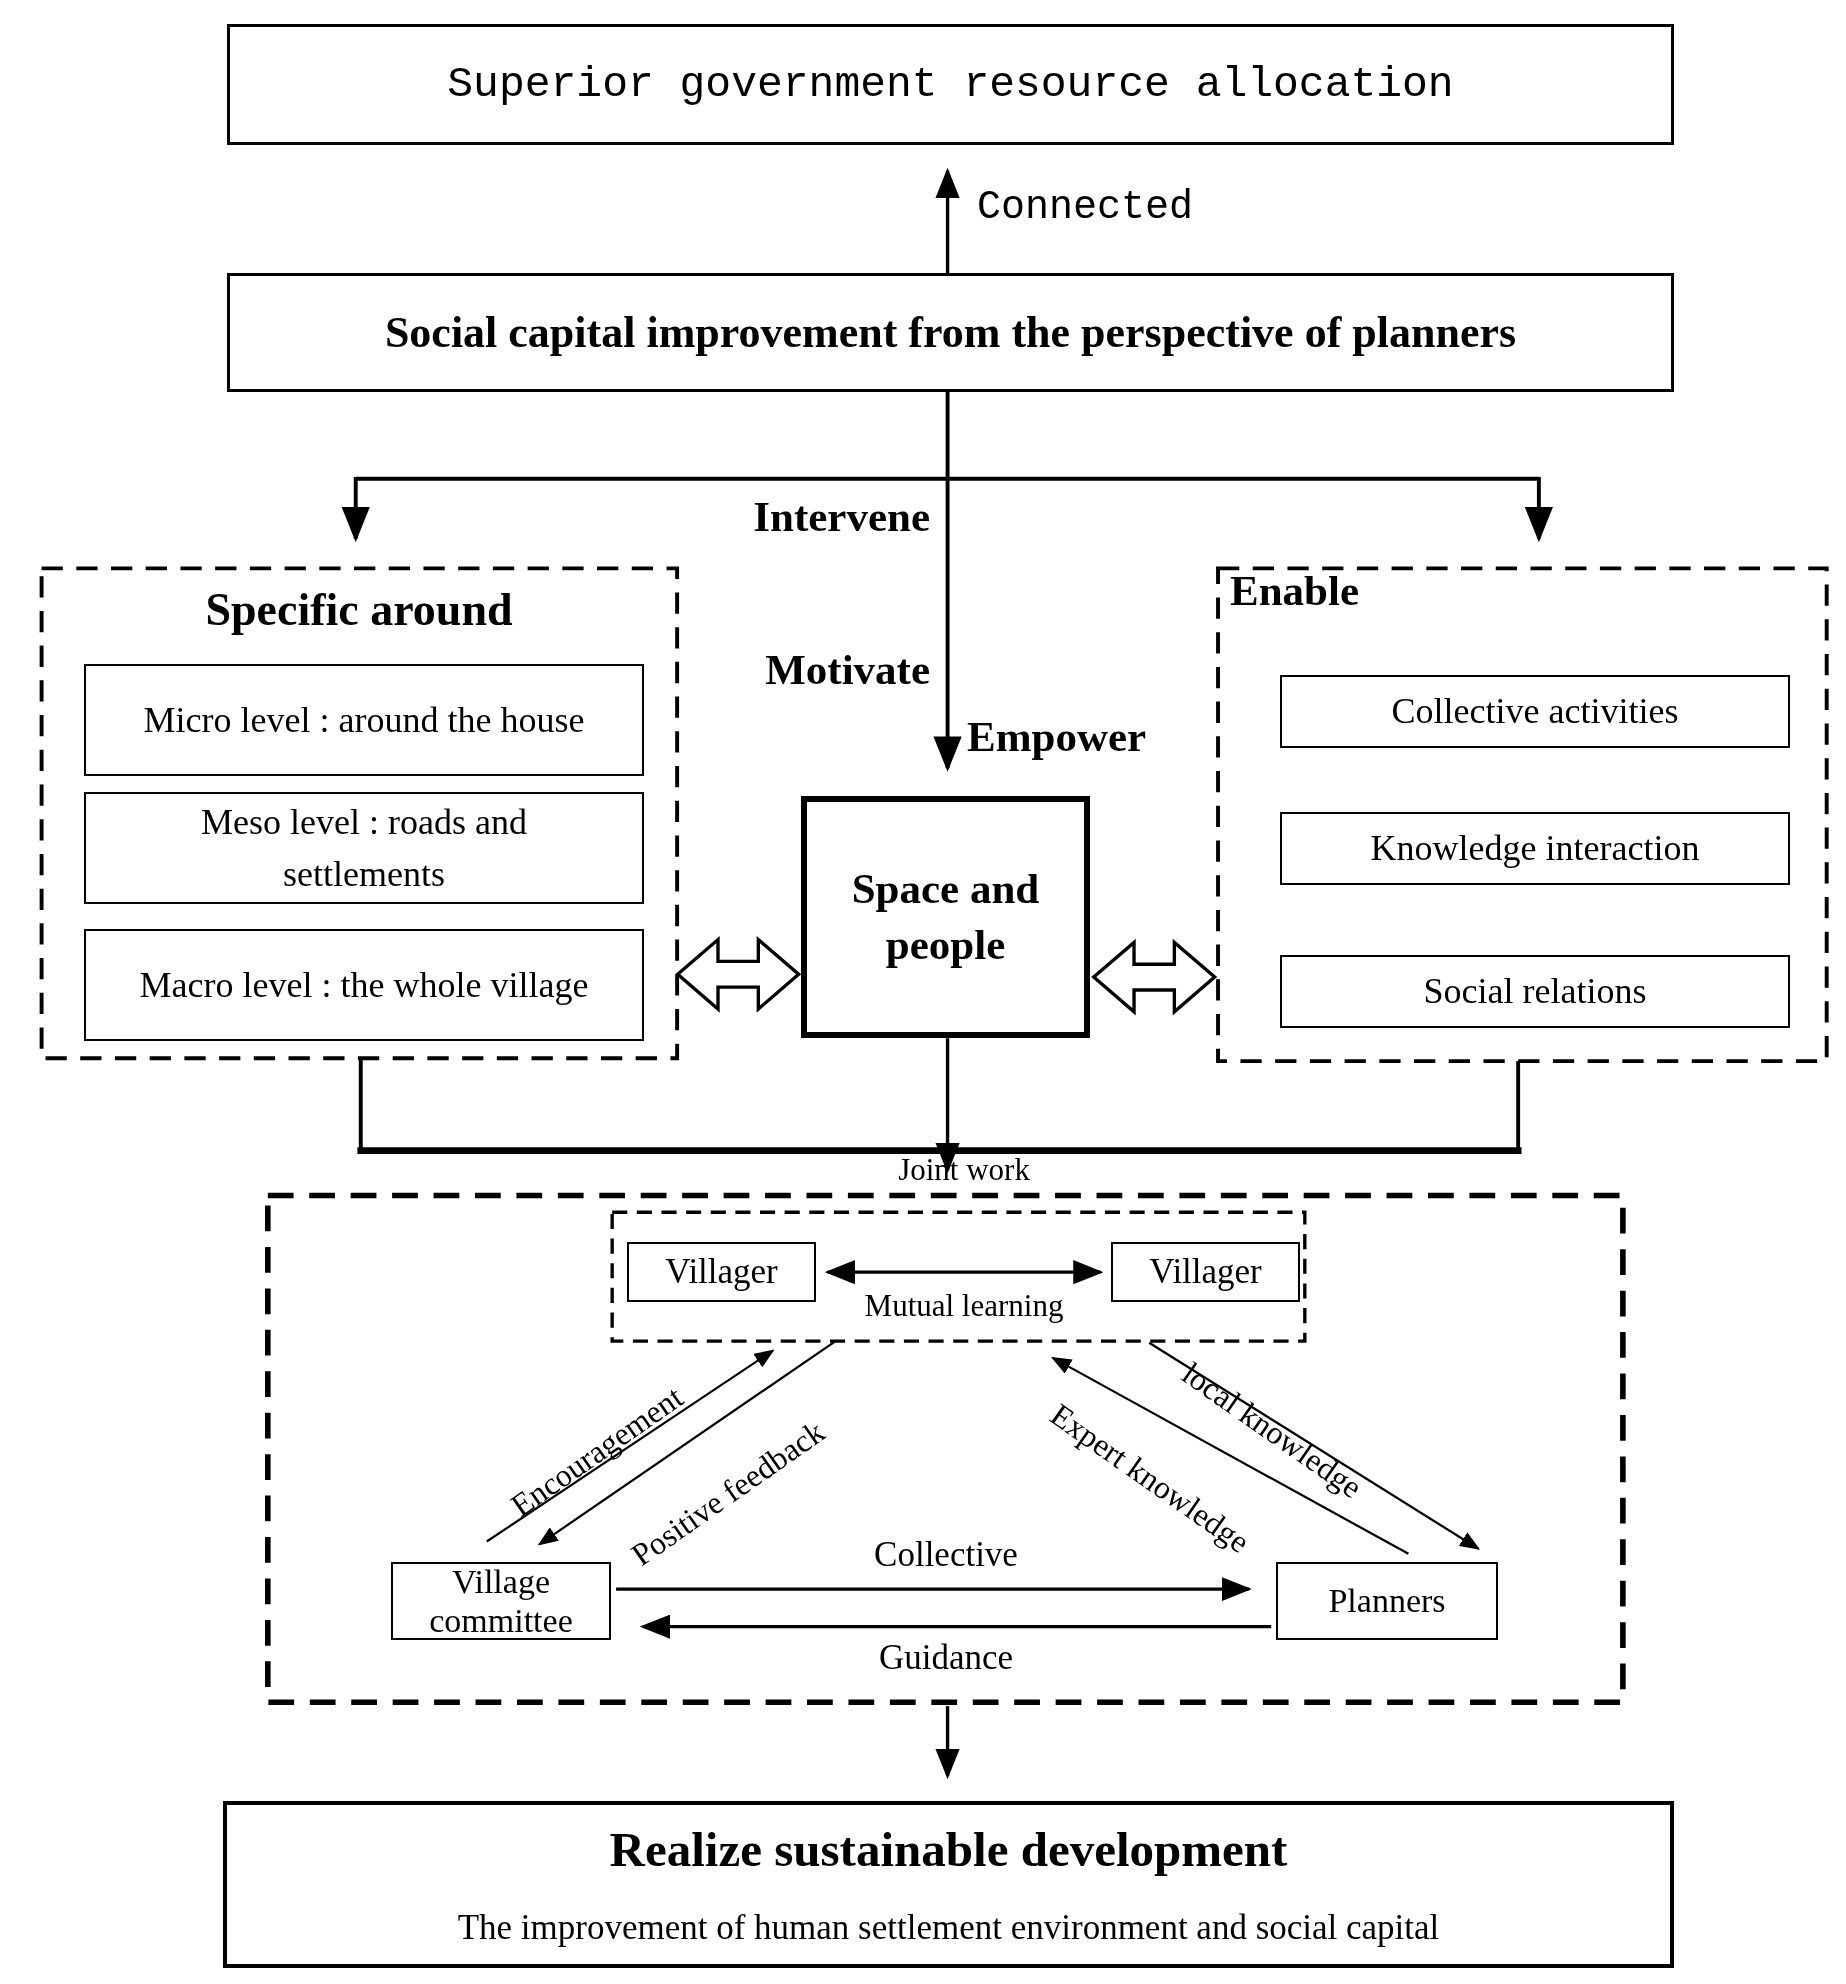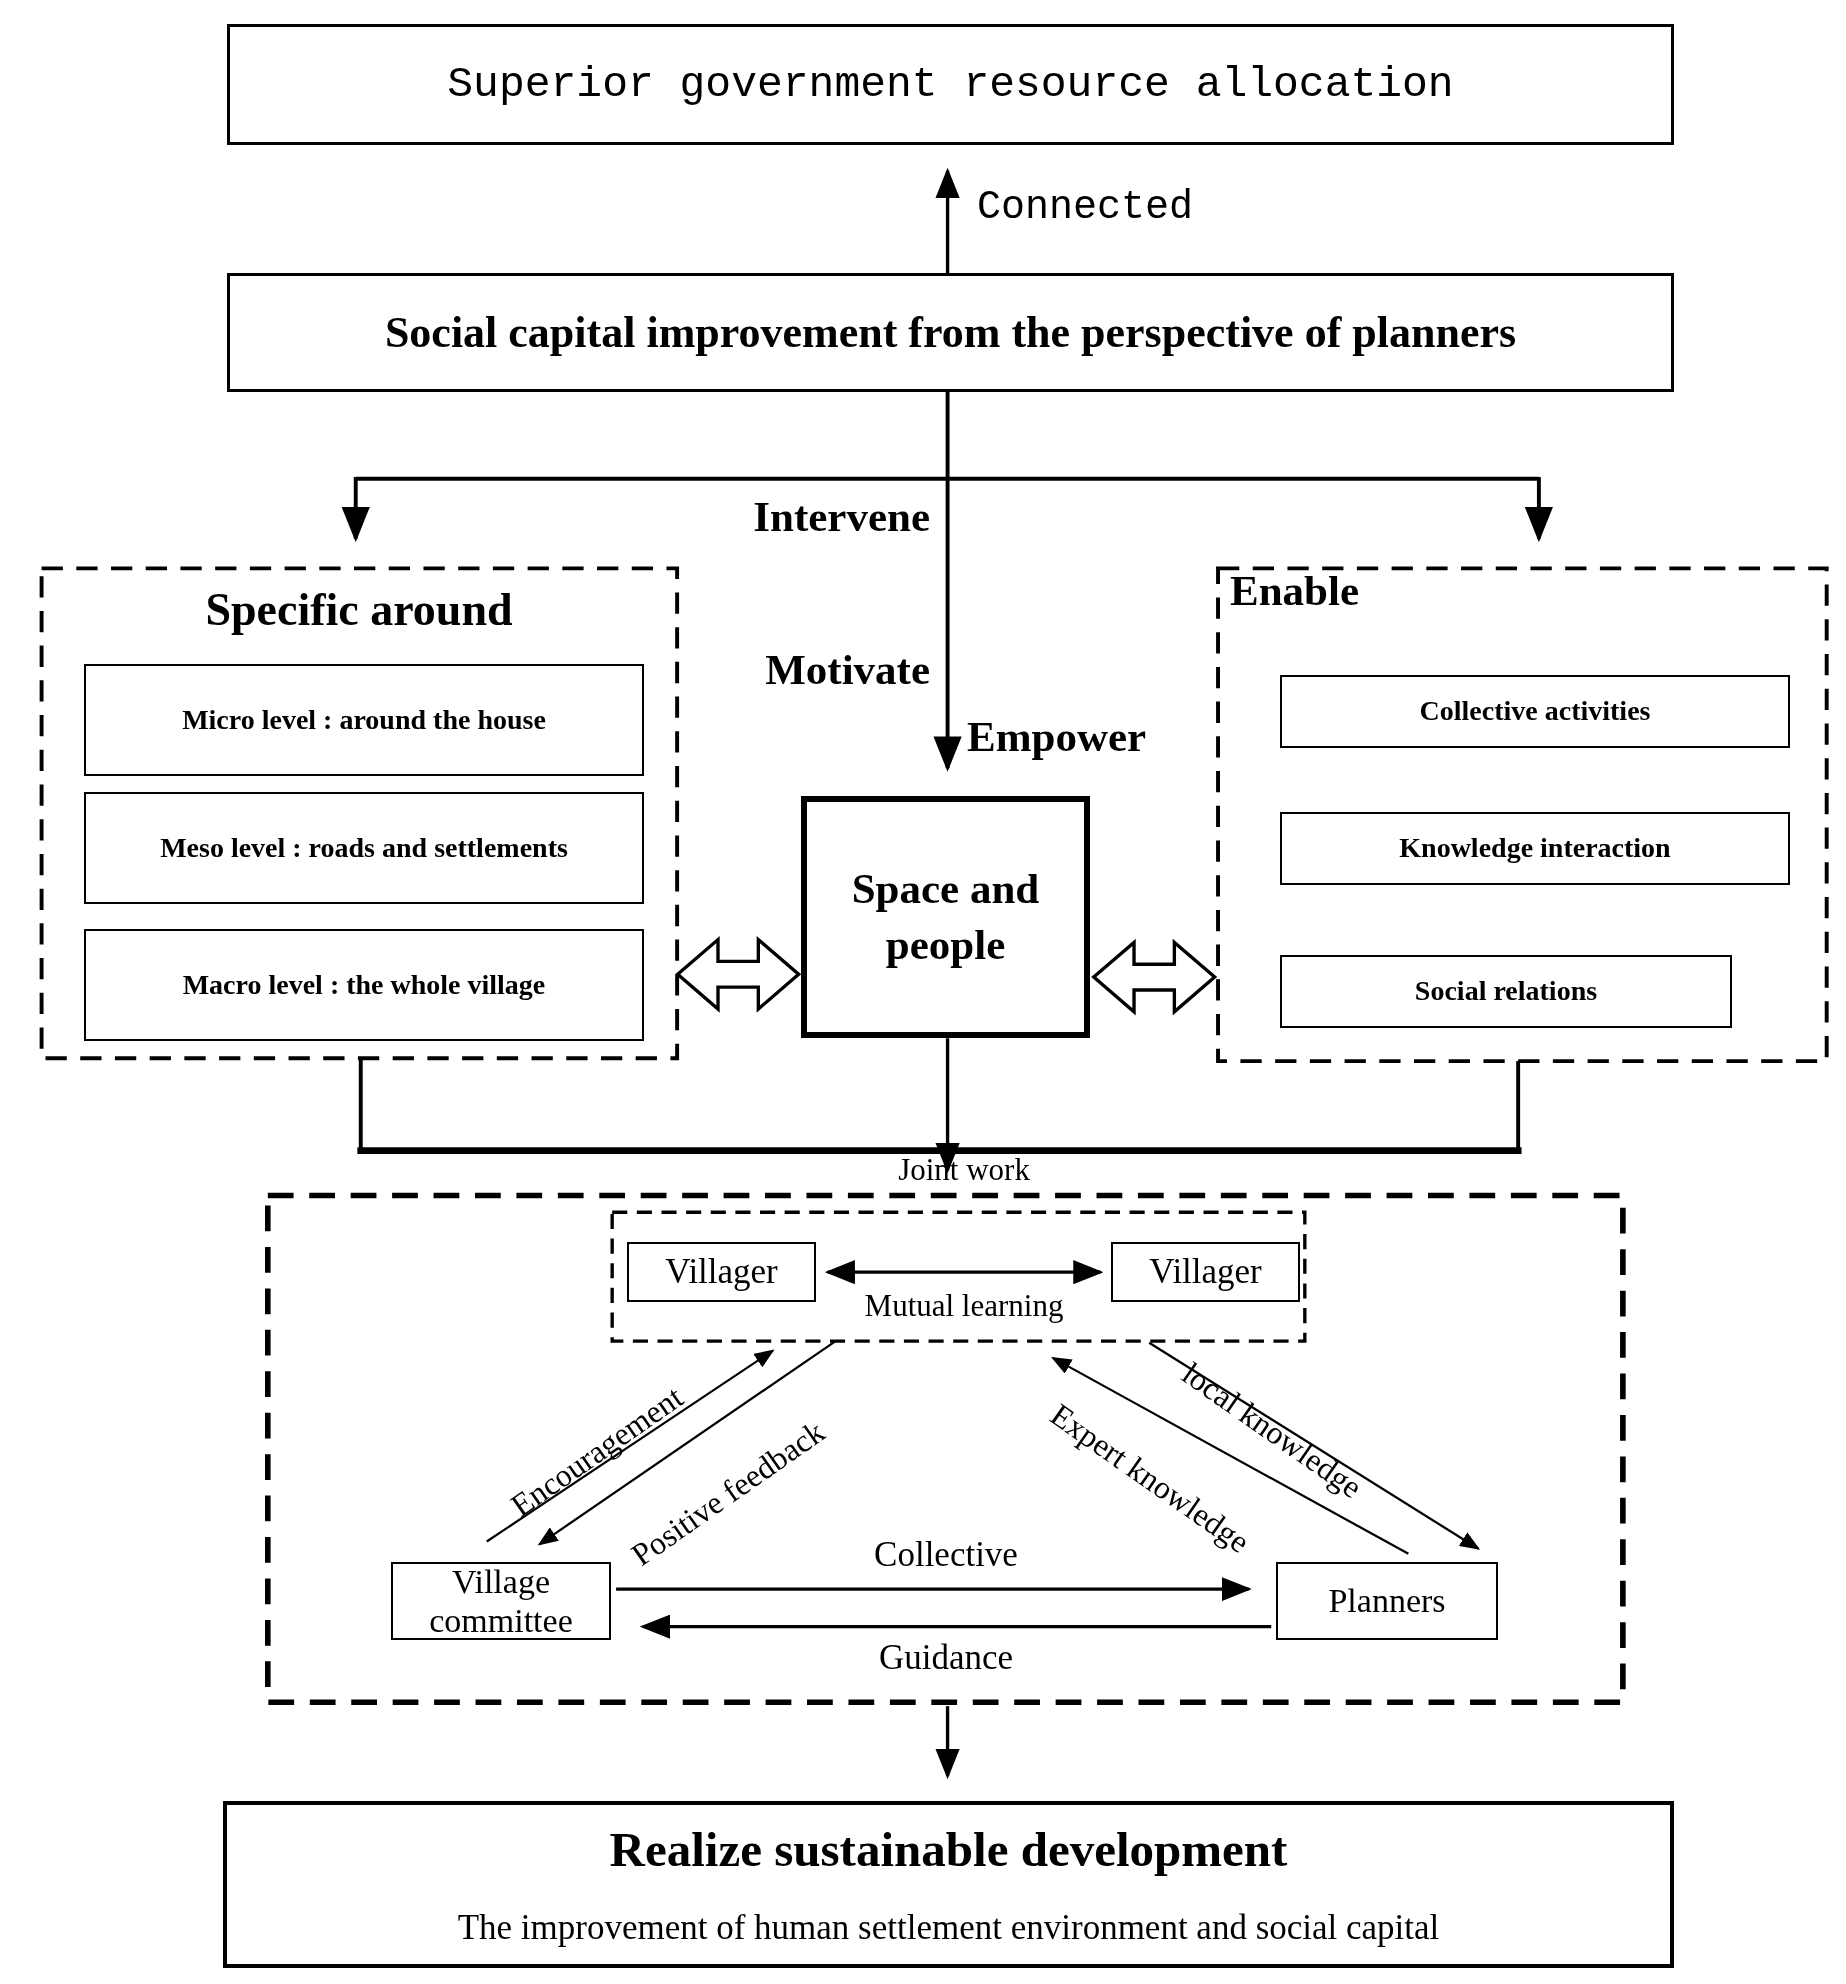--- a/index.html
+++ b/index.html
@@ -13,21 +13,21 @@
   .b7{border-width:3.9px;}
   .b8{border-width:4.5px;}
   .b12{border-width:6.7px;}
   .label{position:absolute;text-align:center;}
   .bold{font-weight:bold;}
   .mono{font-family:"Liberation Mono", monospace;}
   .f56{font-size:31px;}
   .f58{font-size:32px;}
   .f60{font-size:34px;line-height:1.15;}
   .f62{font-size:35px;}
-  .f64{font-size:28px;line-height:1.45;font-weight:bold;}
+  .f64{font-size:36px;line-height:1.45;}
   .f76{font-size:43px;line-height:1.3;}
   .f78{font-size:44px;}
   .f82{font-size:46px;}
   .f88{font-size:49px;}
   .right{text-align:right;}
   .rotL{transform:rotate(-35deg);}
   .rotR{transform:rotate(35deg);}
 </style>
 </head>
 <body>
@@ -100,21 +100,21 @@
   <div class="box b4 f64" style="left:84px;top:929px;width:560px;height:112px;padding:0 45px;">
     <span>Macro level : the whole village</span>
   </div>
 
   <div class="box b4 f64" style="left:1280px;top:675px;width:510px;height:73px;">
     <span>Collective activities</span>
   </div>
   <div class="box b4 f64" style="left:1280px;top:812px;width:510px;height:73px;">
     <span>Knowledge interaction</span>
   </div>
-  <div class="box b4 f64" style="left:1280px;top:955px;width:452px;height:73px;align-items:center;">
+  <div class="box b4 f64" style="left:1280px;top:955px;width:510px;height:73px;align-items:center;">
     <span>Social relations</span>
   </div>
 
   <div class="box b12 bold f76" style="left:801px;top:796px;width:289px;height:242px;">
     <span>Space and people</span>
   </div>
 
   <div class="box" style="left:627px;top:1242px;width:189px;height:60px;font-size:35px;">
     <span>Villager</span>
   </div>

